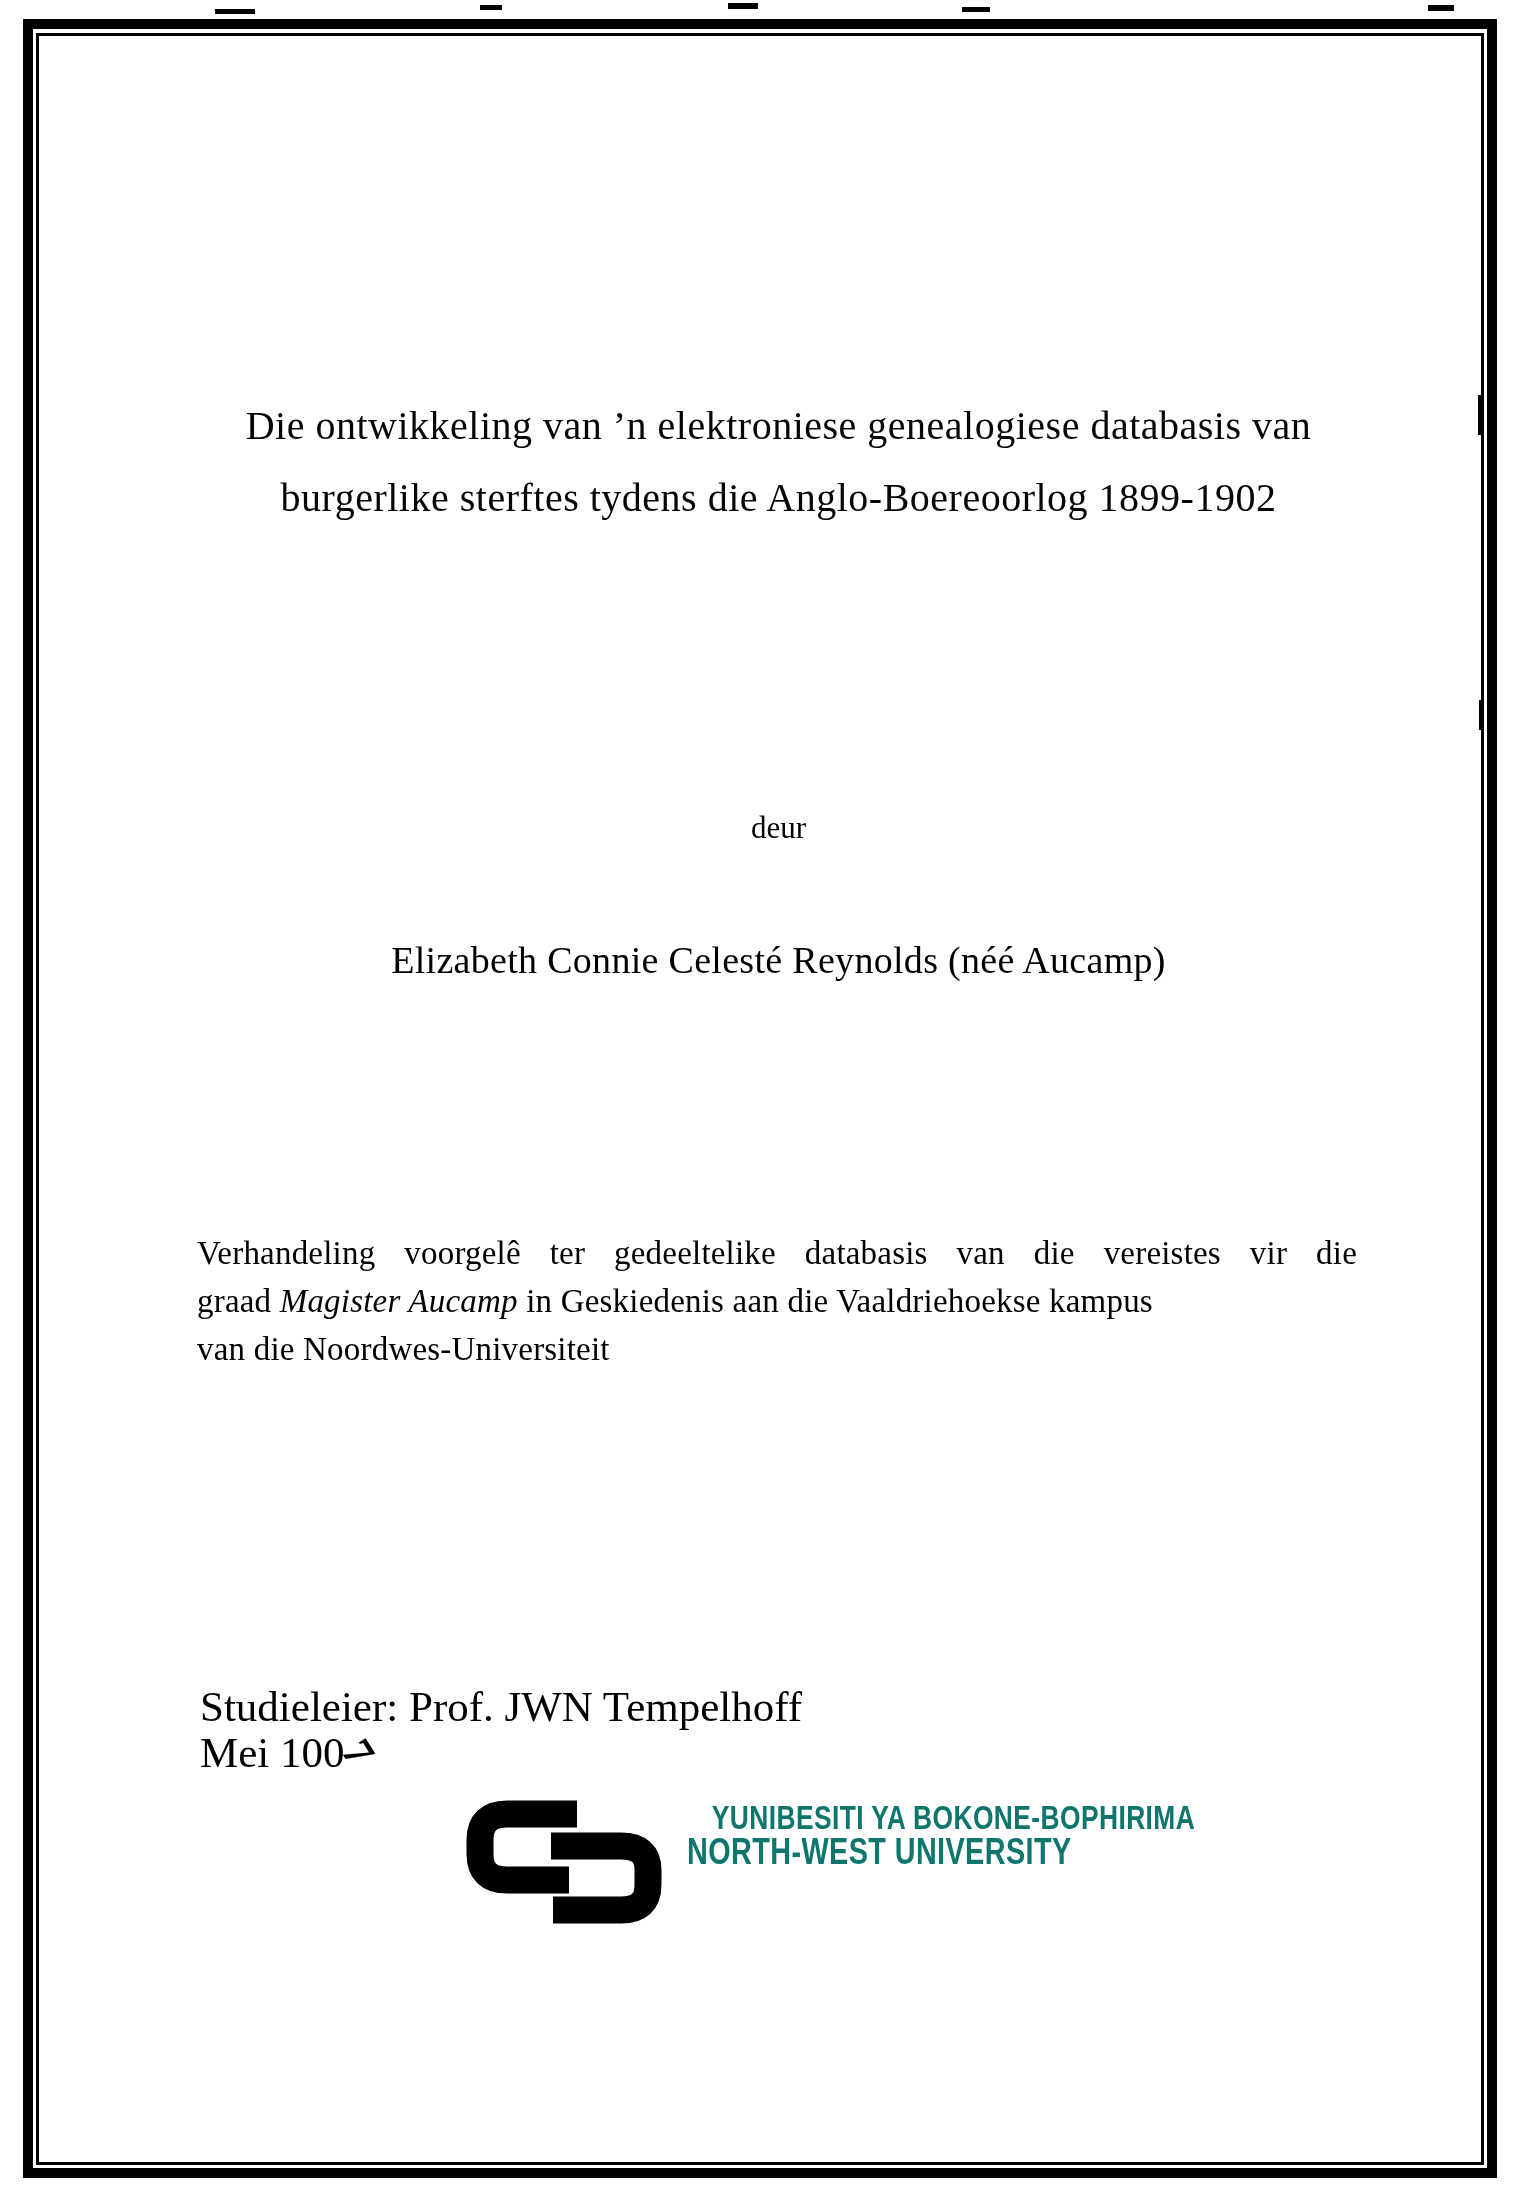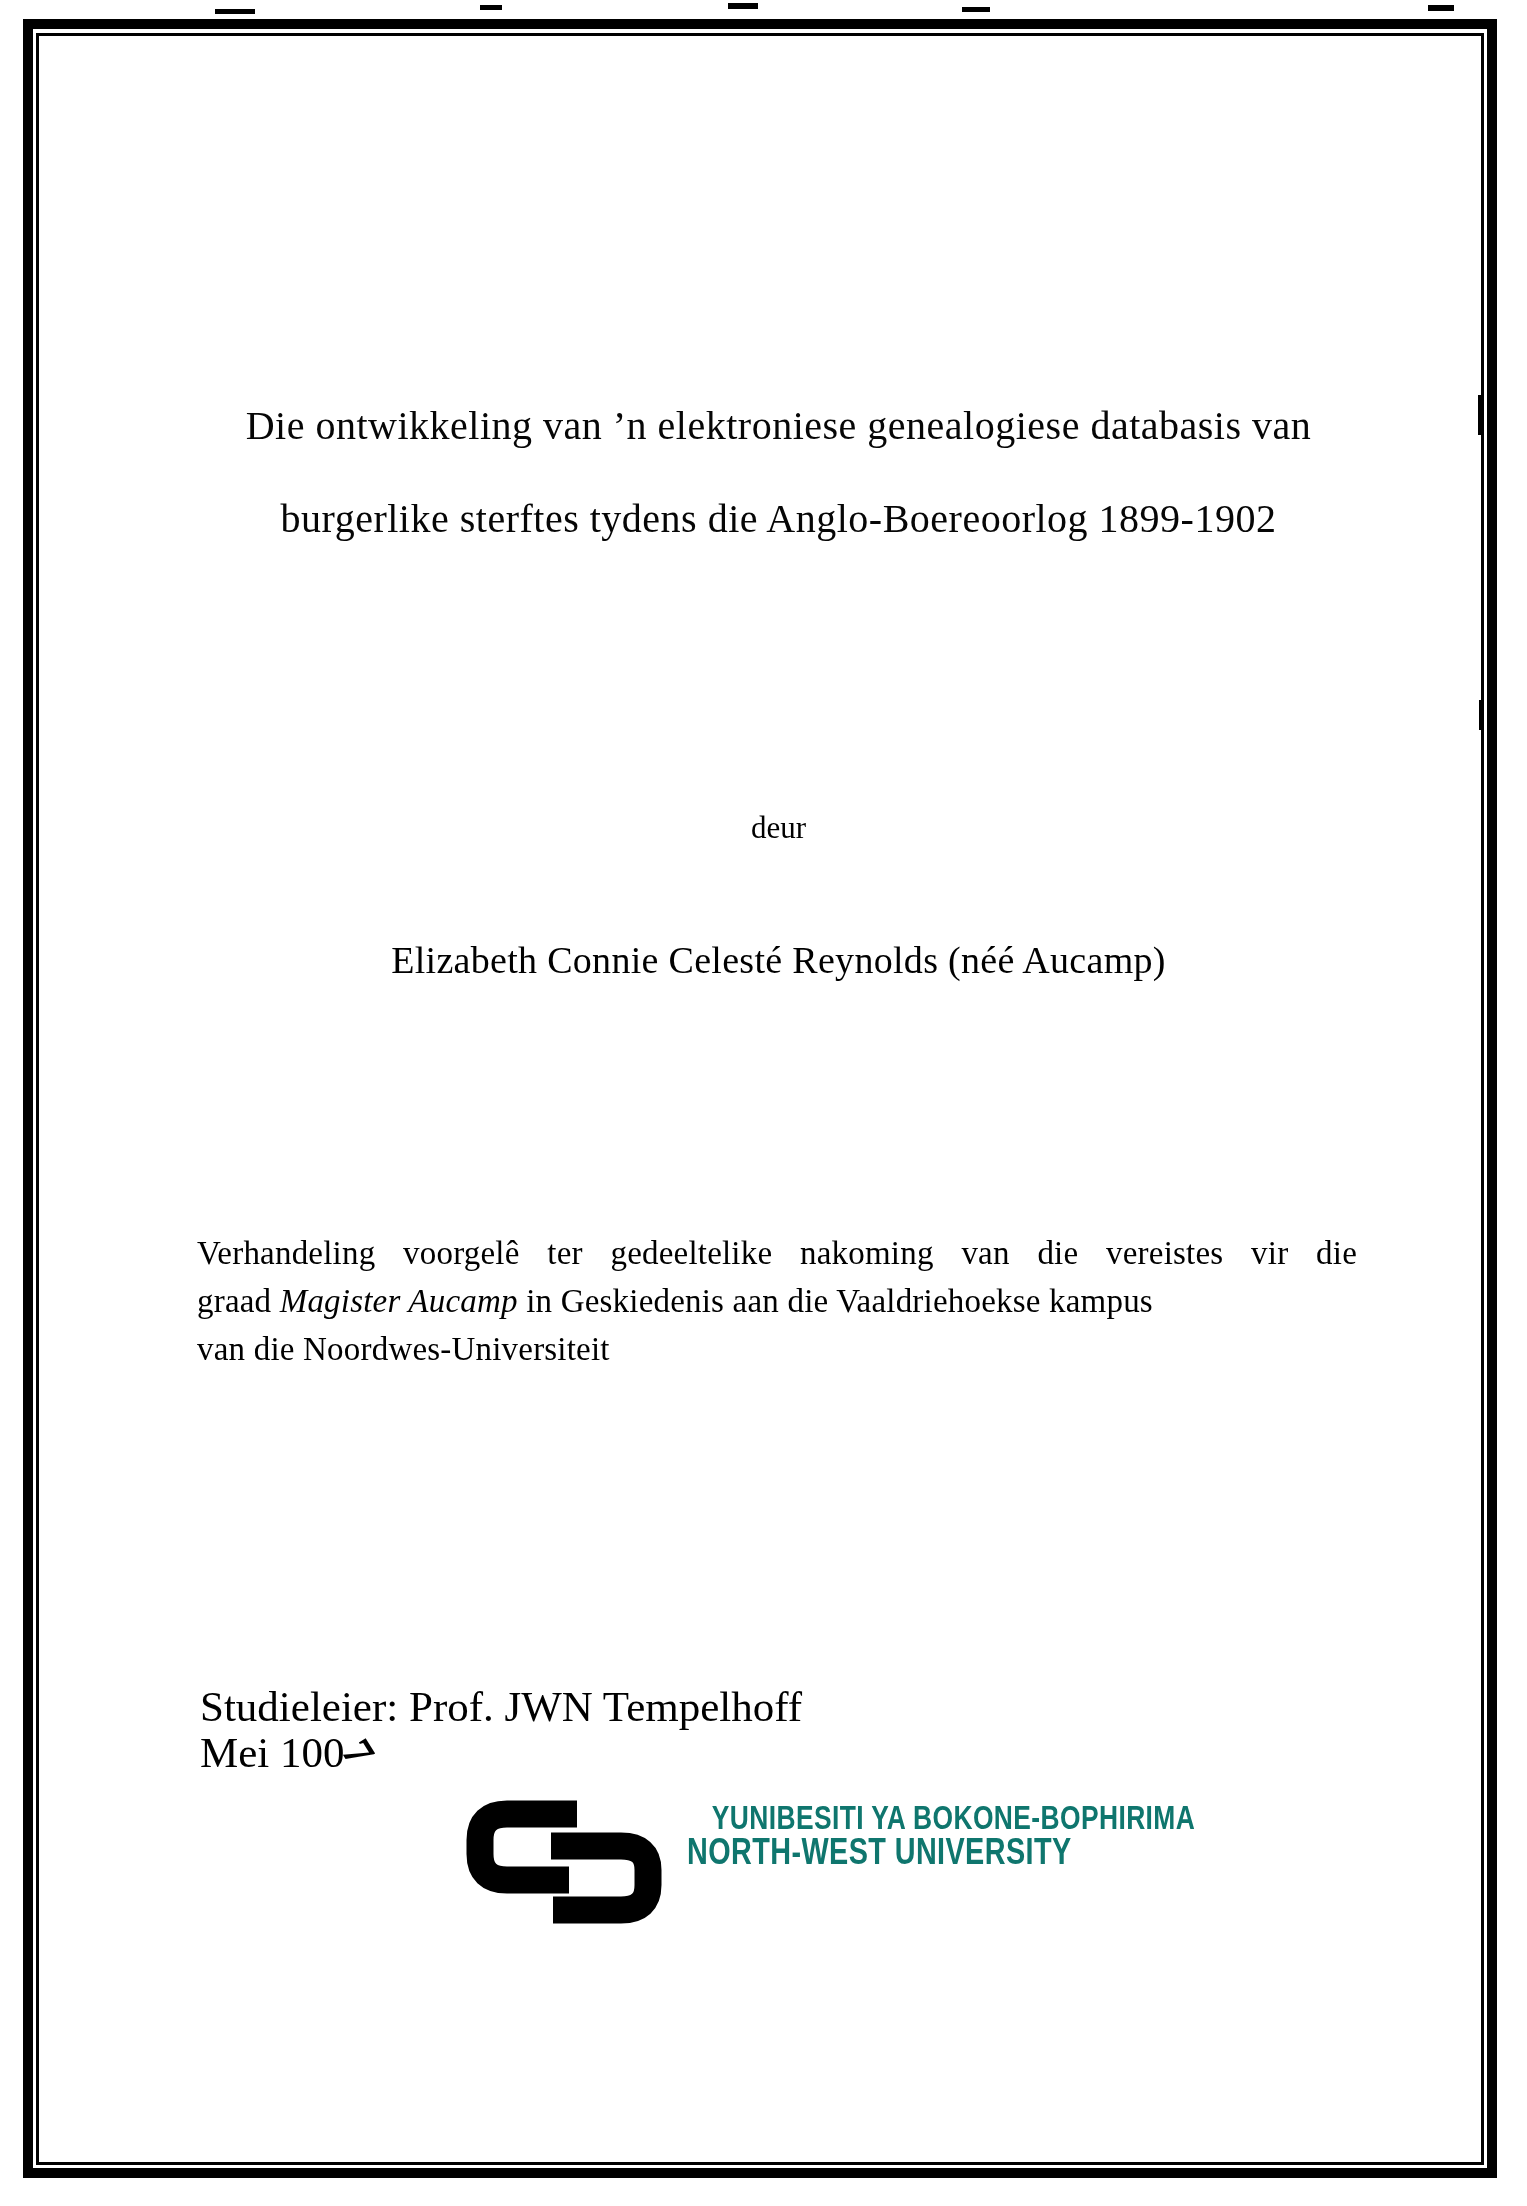--- a/index.html
+++ b/index.html
@@ -31,21 +31,21 @@
 
   .centered {
     position: absolute; left: 30px; width: 1497px;
     text-align: center;
   }
   .title-line {
     font-size: 40px; letter-spacing: 0.5px;
     color: #060606; white-space: nowrap;
   }
   #title1 { top: 402px; }
-  #title2 { top: 495px; }
+  #title2 { top: 474px; }
   .byline  { top: 810px; font-size: 31px; }
   .author  { top: 938px; font-size: 38px; letter-spacing: 0.3px; }
 
   .statement {
     position: absolute; left: 197px; top: 1229px;
     width: 1160px;
     font-size: 33px; line-height: 48px; letter-spacing: 0.2px;
   }
   .justify-full { text-align: justify; text-align-last: justify; }
   .statement .it { font-style: italic; }
@@ -94,21 +94,21 @@
   <div class="frame-inner"></div>
 
   <div id="title1" class="centered title-line">Die ontwikkeling van ’n elektroniese genealogiese databasis van</div>
   <div id="title2" class="centered title-line">burgerlike sterftes tydens die Anglo-Boereoorlog 1899-1902</div>
 
   <div class="centered byline">deur</div>
 
   <div class="centered author">Elizabeth Connie Celesté Reynolds (néé Aucamp)</div>
 
   <div class="statement">
-    <div class="justify-full">Verhandeling voorgelê ter gedeeltelike nakoming van die vereistes vir die</div>
+    <div class="justify-full">Verhandeling voorgelê ter gedeeltelike databasis van die vereistes vir die</div>
     <div><span>graad </span><span class="it">Magister Aucamp</span><span> in Geskiedenis aan die Vaaldriehoekse kampus</span></div>
     <div>van die Noordwes-Universiteit</div>
   </div>
 
   <div class="supervisor-block">
     <div>Studieleier: Prof. JWN Tempelhoff</div>
     <div><span>Mei 100</span><span class="seven">7</span></div>
   </div>
 
   <svg class="logo-mark" width="198" height="127" viewBox="0 0 198 127" aria-hidden="true">

